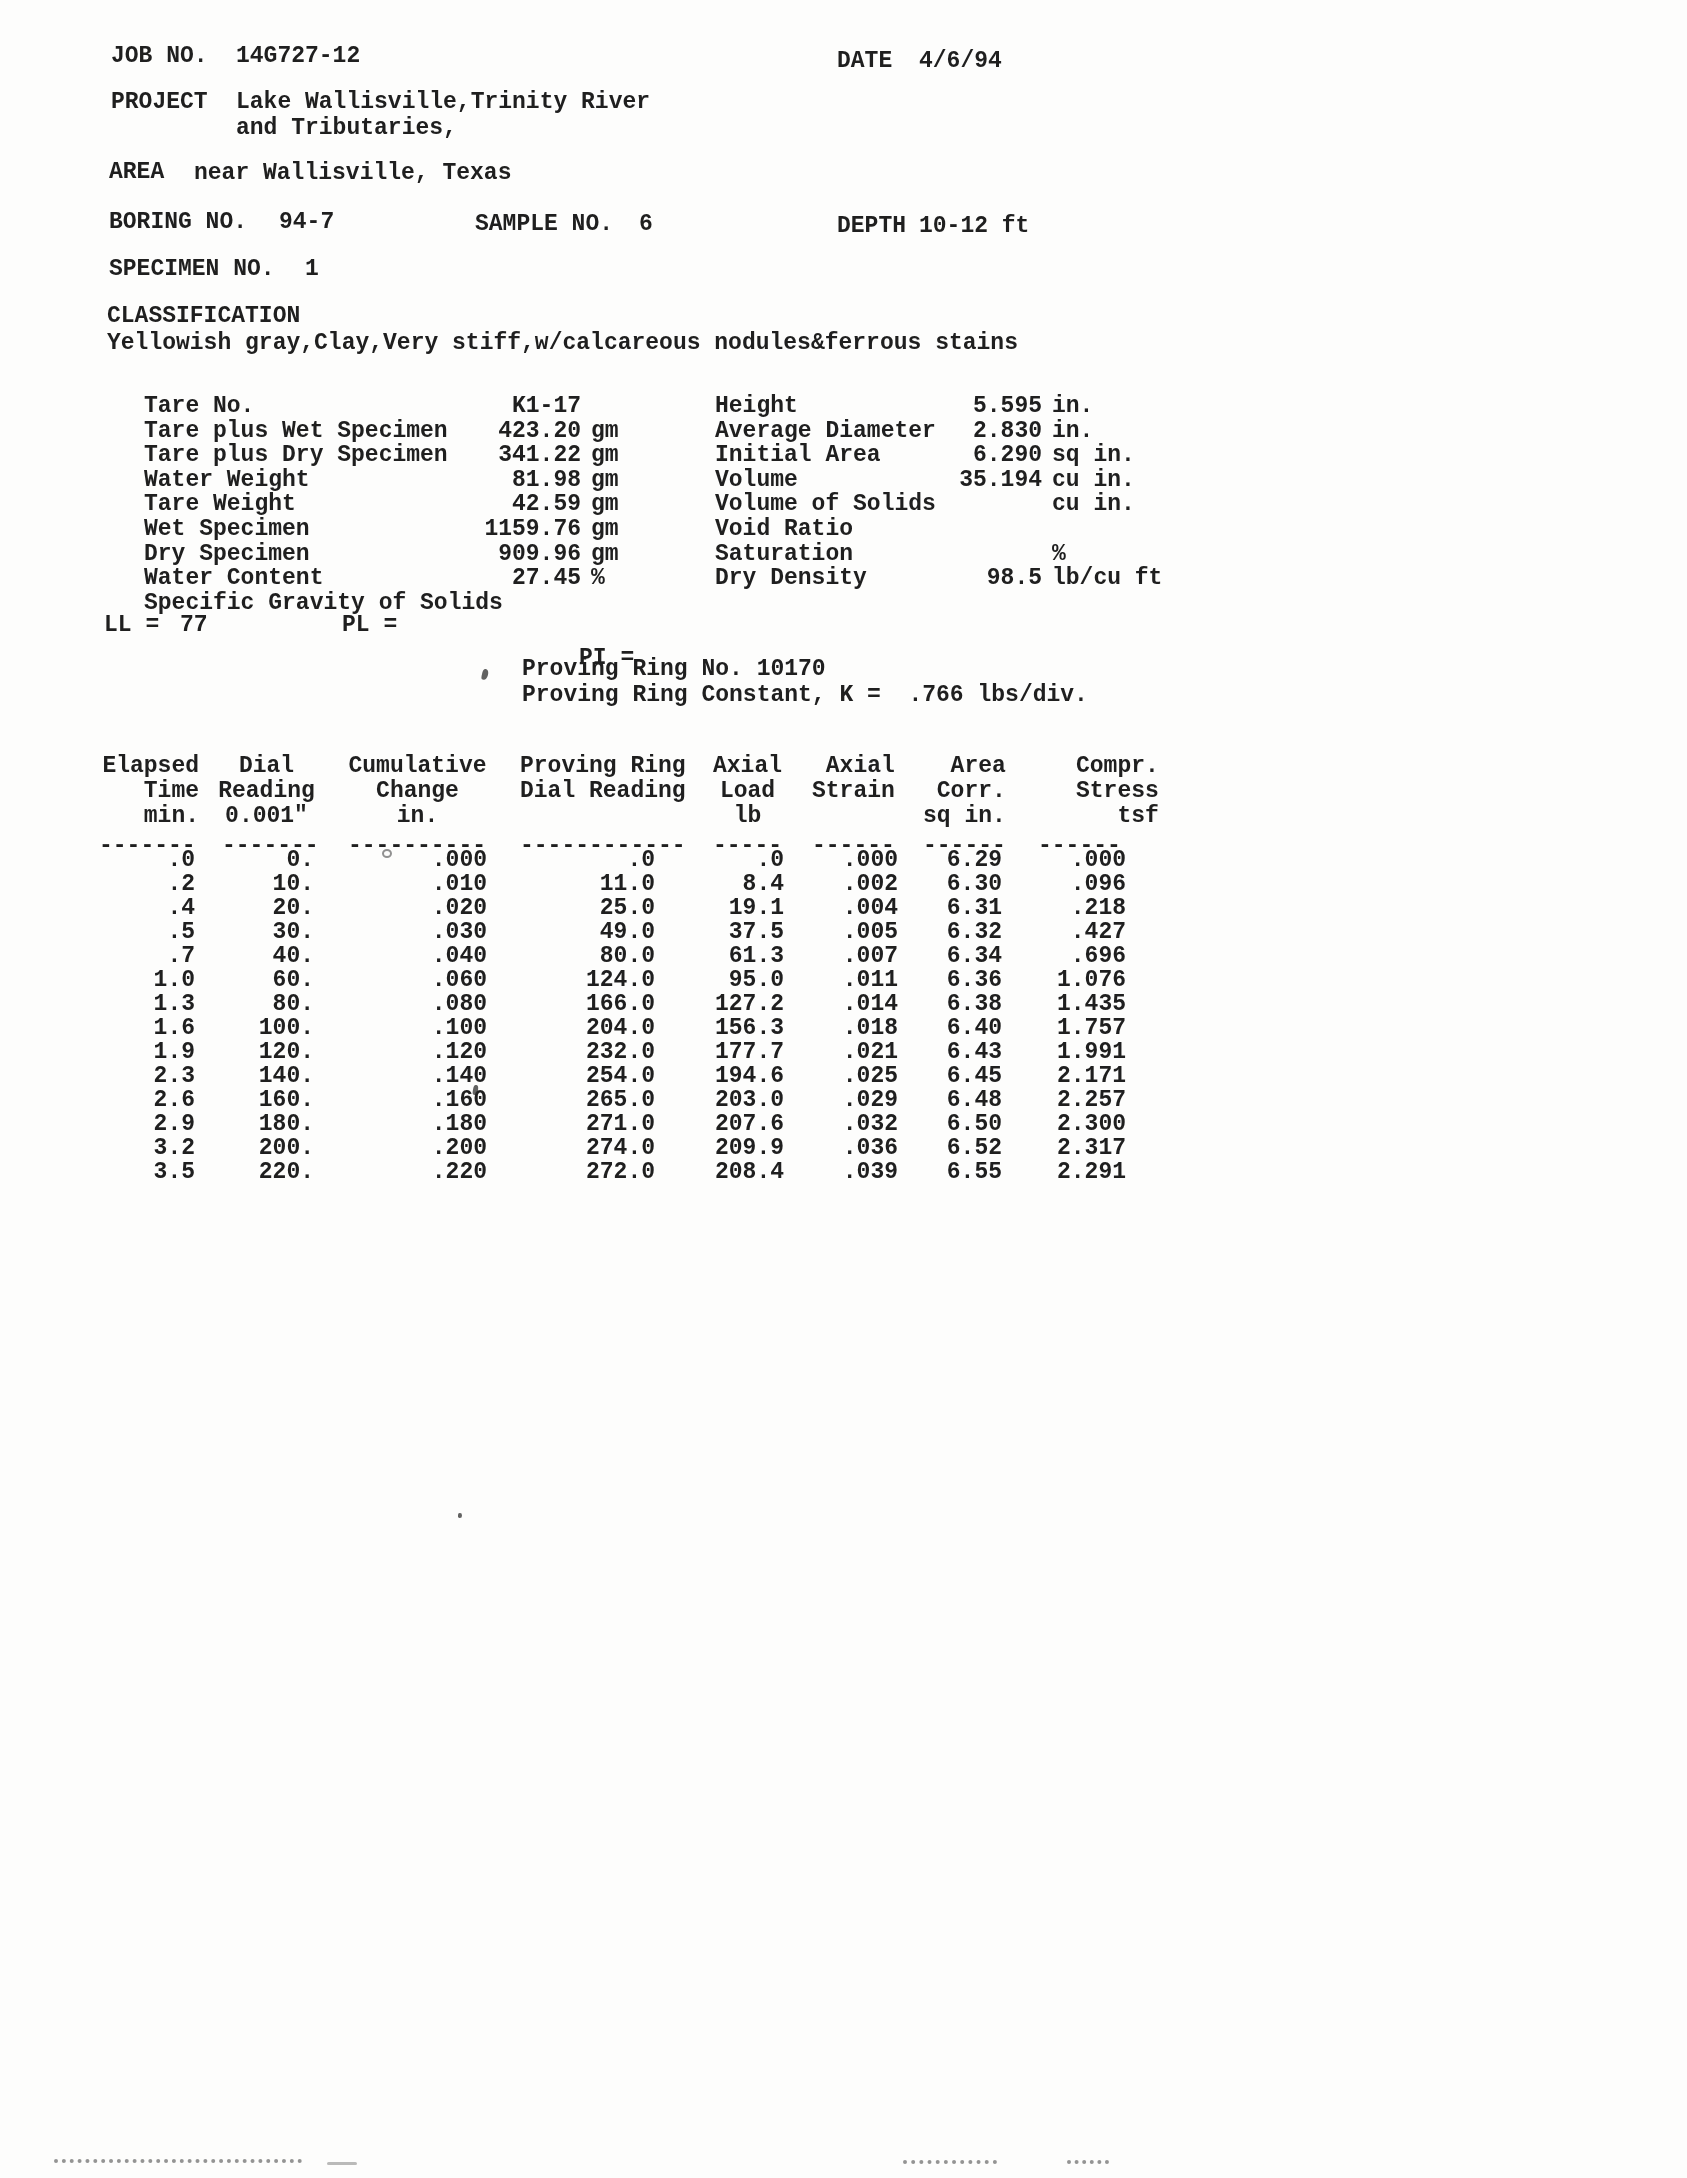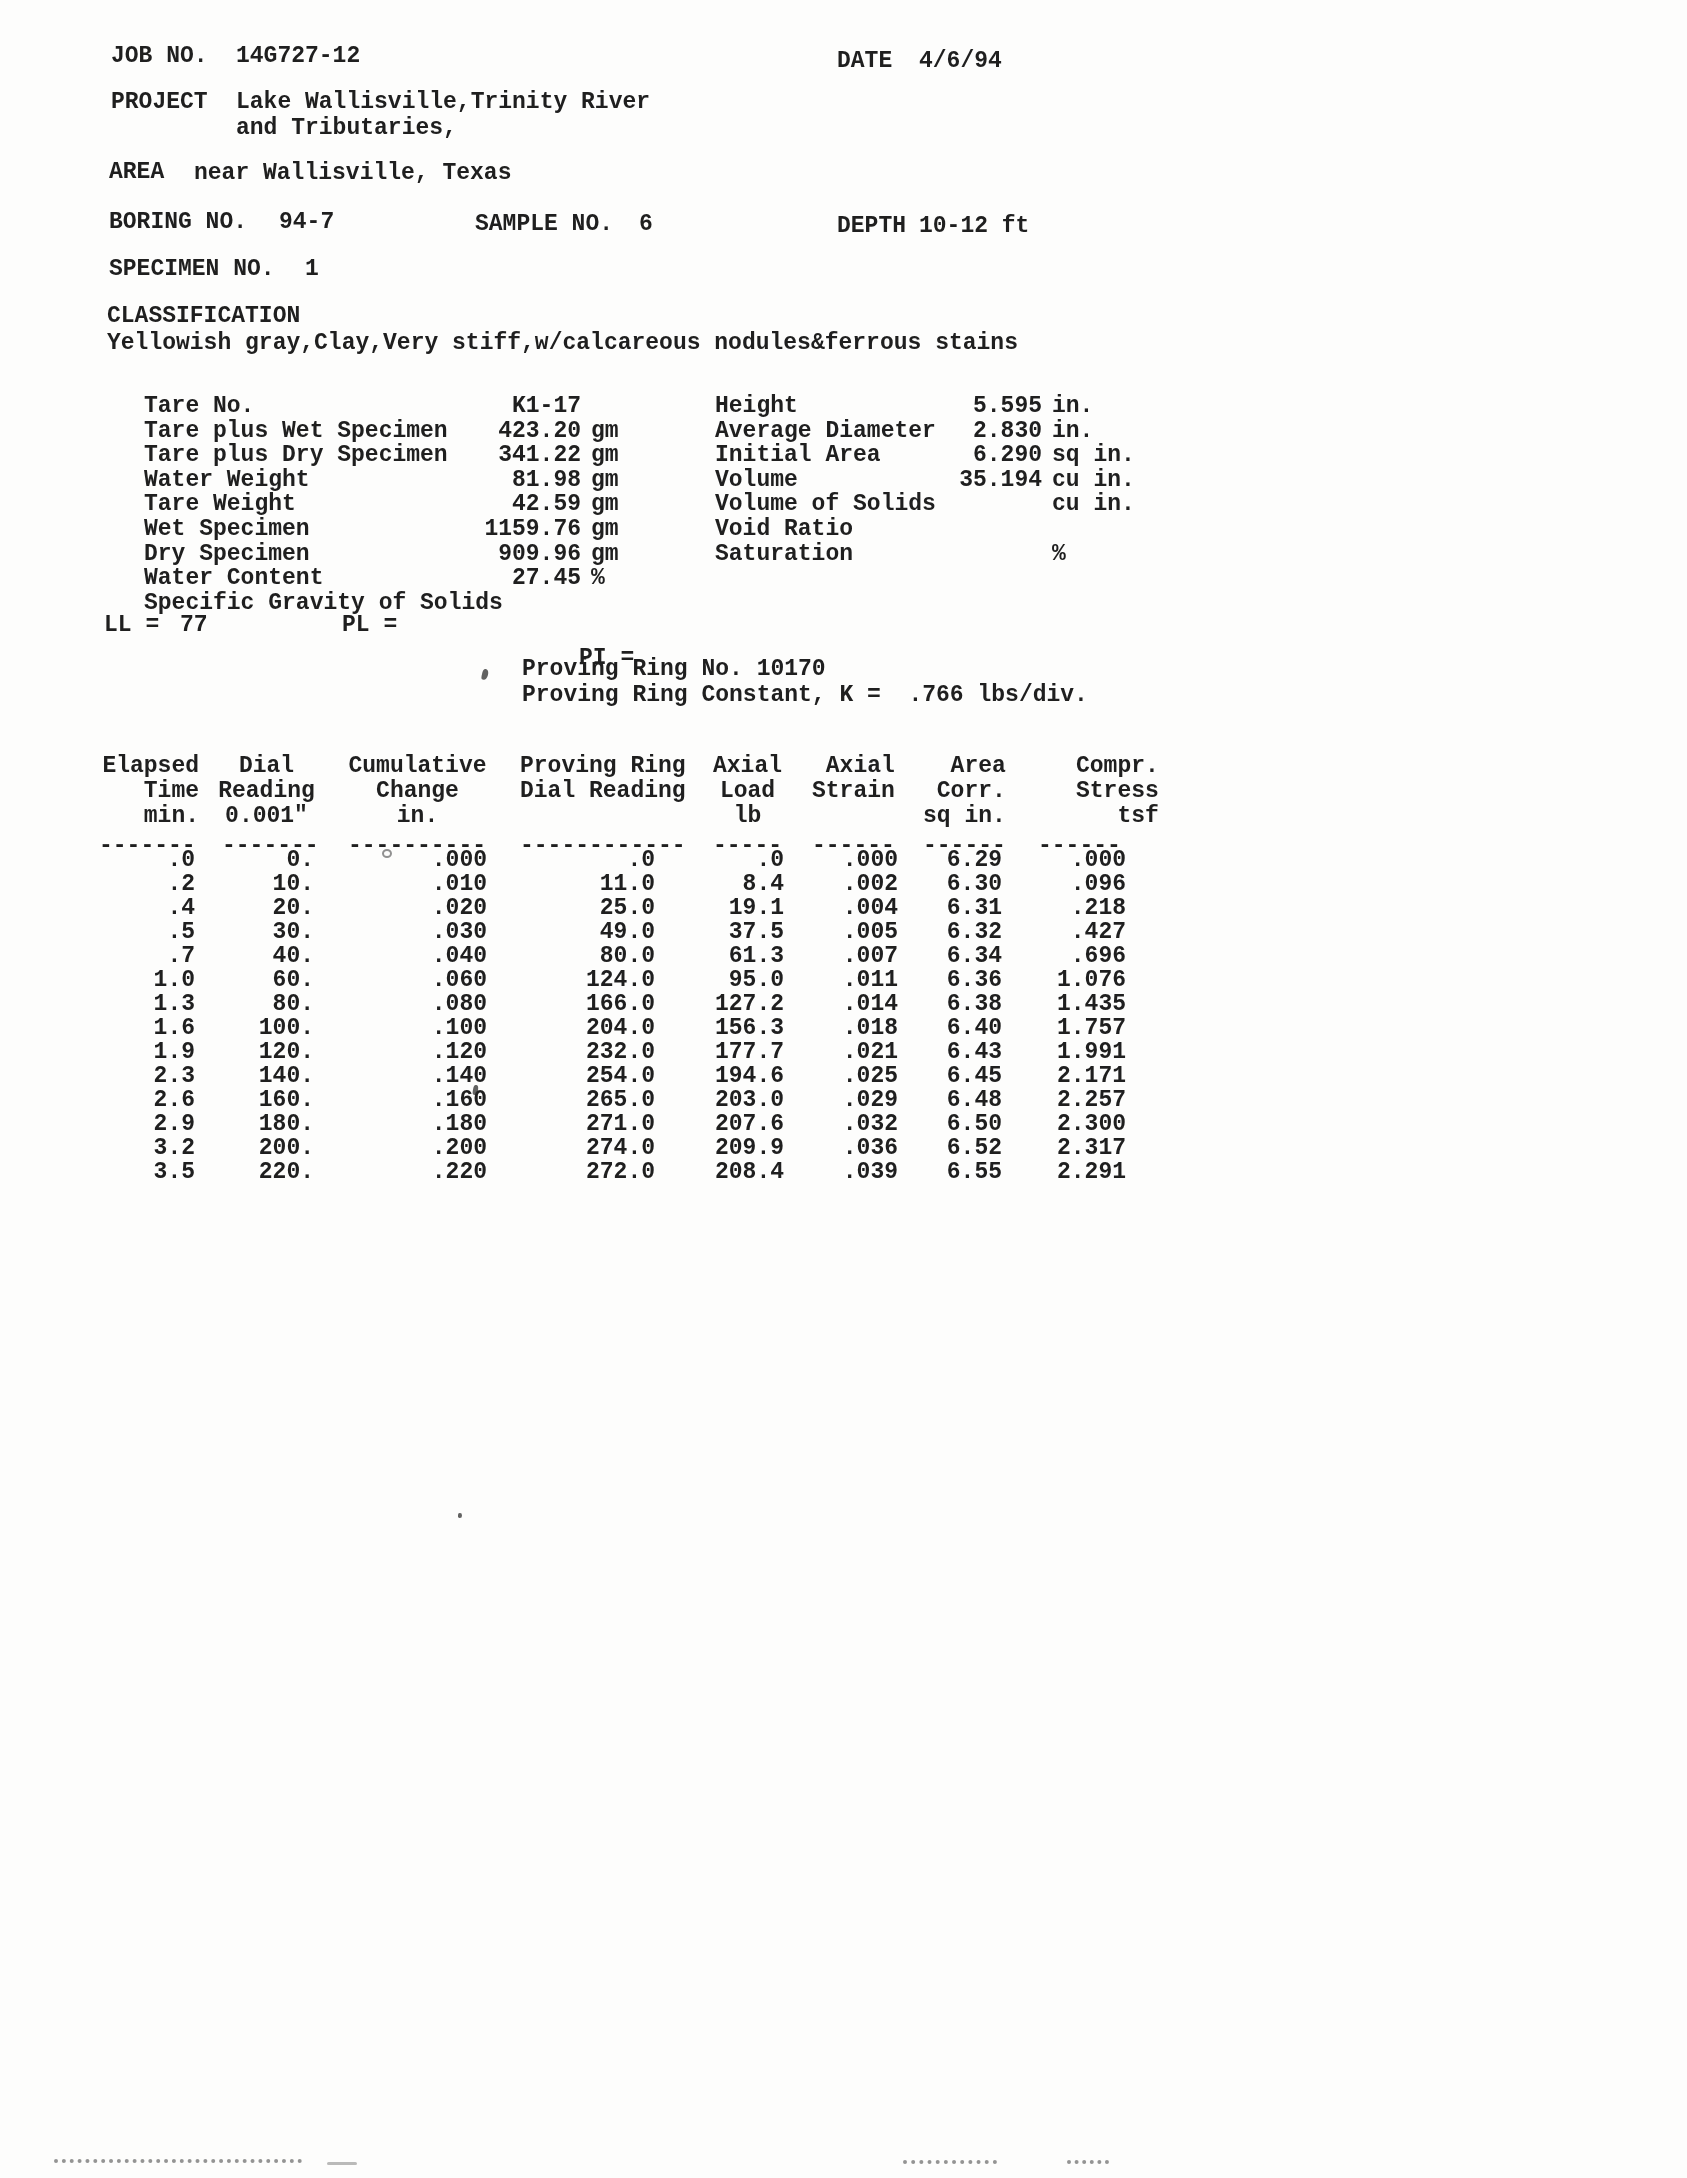--- a/index.html
+++ b/index.html
@@ -168,20 +168,25 @@
         <span class="val"></span>
         <span class="unit"></span>
       </div>
 
       <div class="spec-row">
         <span class="lbl">Saturation</span>
         <span class="val"></span>
         <span class="unit">%</span>
       </div>
 
+      <div class="spec-row">
+        <span class="lbl">Dry Density</span>
+        <span class="val">98.5</span>
+        <span class="unit">lb/cu ft</span>
+      </div>
     </div>
 
   <span class="t" style="left:104px;top:612px">LL =</span>
   <span class="t" style="left:180px;top:612px">77</span>
   <span class="t" style="left:342px;top:612px">PL =</span>
   <span class="t" style="left:416px;top:612px"></span>
   <span class="t" style="left:579px;top:645px">PI =</span>
   <span class="t" style="left:653px;top:612px"></span>
 
   <span class="t" style="left:522px;top:656px">Proving Ring No. 10170</span>

